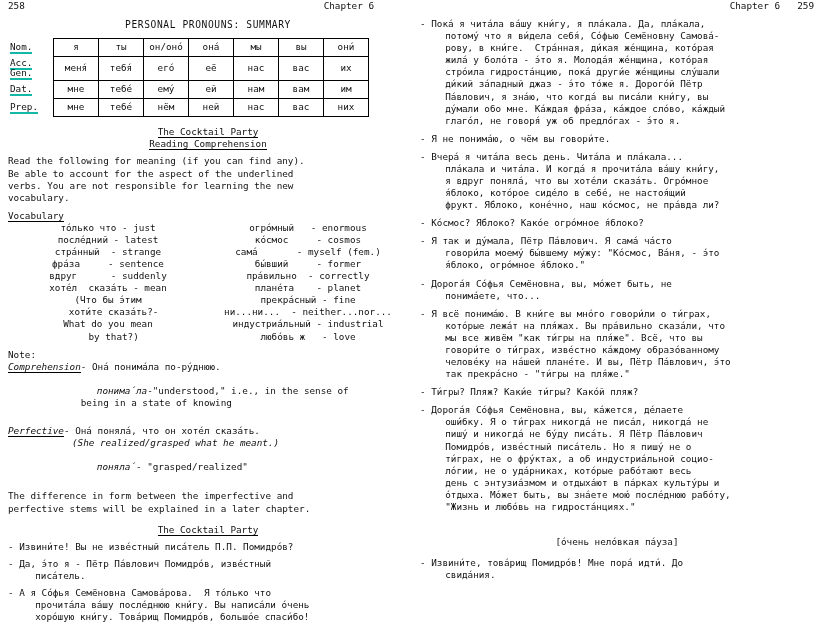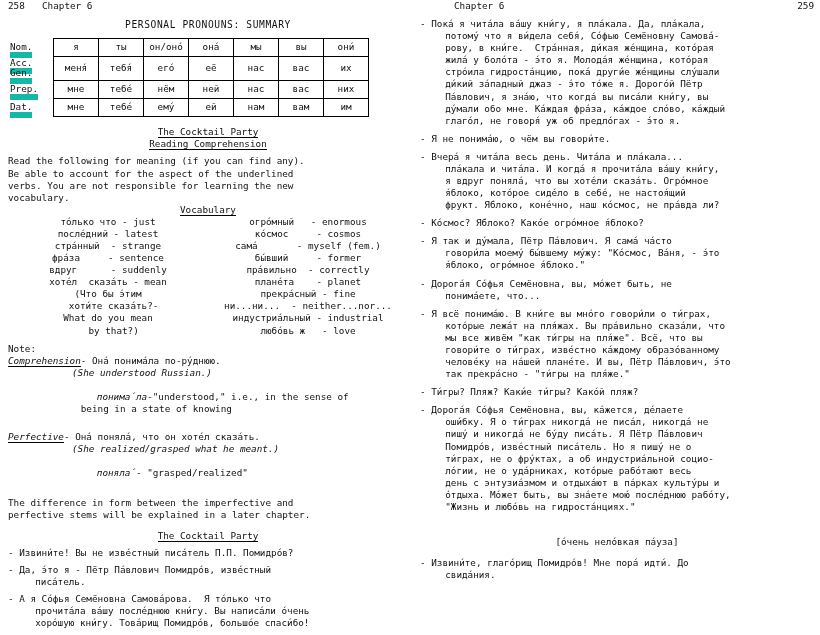--- a/index.html
+++ b/index.html
@@ -8,47 +8,47 @@
     font-family:"DejaVu Sans Mono","Liberation Mono",monospace;
     font-size:9.3px;line-height:1.30;color:#111;
     position:relative;overflow:hidden;
   }
   .page{position:relative;width:820px;height:481px;}
   .col{position:absolute;top:0;}
   .col-left{left:8px;width:400px;}
   .col-right{left:420px;width:394px;}
 
   .hdr{display:flex;justify-content:space-between;align-items:baseline;font-size:9.3px;}
-  .hdr .mid{flex:1;text-align:left;}
+  .hdr .mid{flex:1;text-align:right;}
   .hdr .pg{width:34px;}
   .hdr .pg.r{text-align:right;}
 
   .title{text-align:center;letter-spacing:0.6px;margin-top:7px;margin-bottom:6px;font-size:9.6px;}
 
   table.pron{border-collapse:collapse;margin:0 0 0 2px;}
   table.pron td{
     border:1px solid #000;
     text-align:center;
     padding:2px 0 3px 0;
     width:44px;
     font-size:9.3px;
   }
   table.pron td.lbl{
     border:none;text-align:left;width:40px;padding-right:3px;
     font-size:9.3px;white-space:nowrap;
   }
-  table.pron td.lbl span{border-bottom:6px solid #14b8a6;}
+  table.pron td.lbl span{border-bottom:2px solid #14b8a6;}
   table.pron tr.two td.lbl{line-height:1.05;}
   .u{border-bottom:1px solid #000;}
   .sect-title{text-align:center;margin-top:9px;}
   .sect-title .l1{}
   .sect-title .l2{}
 
   p.t{margin:5px 0 0 0;}
-  .vocab-head{text-align:center;margin-top:0;}
+  .vocab-head{text-align:left;margin-top:6px;}
   table.vocab{border-collapse:collapse;width:100%;}
   table.vocab td{vertical-align:top;font-size:9.3px;padding:0;line-height:1.30;white-space:pre;}
   td.vr{width:50%;text-align:center;}
   .it{font-style:italic;}
 
   .note{margin-top:6px;}
   .ind1{padding-left:64px;}
   .ind3{padding-left:44px;}
 
   .dlg{margin-top:3px;}
@@ -89,38 +89,38 @@
         </td>
         <td>меня́</td>
         <td>тебя́</td>
         <td>его́</td>
         <td>её</td>
         <td>нас</td>
         <td>вас</td>
         <td>их</td>
       </tr>
       <tr>
+        <td class="lbl"><span>Dat.</span></td>
+        <td>мне</td>
+        <td>тебе́</td>
+        <td>ему́</td>
+        <td>ей</td>
+        <td>нам</td>
+        <td>вам</td>
+        <td>им</td>
+      </tr>
+      <tr>
         <td class="lbl"><span>Prep.</span></td>
         <td>мне</td>
         <td>тебе́</td>
         <td>нём</td>
         <td>ней</td>
         <td>нас</td>
         <td>вас</td>
         <td>них</td>
-      </tr>
-      <tr>
-        <td class="lbl"><span>Dat.</span></td>
-        <td>мне</td>
-        <td>тебе́</td>
-        <td>ему́</td>
-        <td>ей</td>
-        <td>нам</td>
-        <td>вам</td>
-        <td>им</td>
       </tr>
     </tbody>
       </table>
 
     <div class="sect-title">
       <div class="l1"><span class="u">The Cocktail Party</span></div>
       <div class="l2"><span class="u">Reading Comprehension</span></div>
     </div>
 
     <p class="t" style="white-space:pre">Read the following for meaning (if you can find any).
@@ -155,21 +155,20 @@
 любо́вь ж   - love</td>
       </tr>
     </tbody>
       </table>
 
     <div class="note">
       <div>Note:</div>
       <div>
         <span class="it u">Comprehension</span><span>- Она́ понима́ла по-ру́днюю.</span>
       </div>
-      <div class="ind1 it">(She understood Russian.)</div>
       <div style="white-space:pre">
         <span class="ind3 it">понима́ла</span><span>-"understood," i.e., in the sense of
              being in a state of knowing</span>
       </div>
       <div style="margin-top:4px">
         <span class="it u">Perfective</span><span>- Она́ поняла́, что он хоте́л сказа́ть.</span>
       </div>
       <div class="ind1 it">(She realized/grasped what he meant.)</div>
       <div style="white-space:pre">
         <span class="ind3 it">поняла́</span><span>- "grasped/realized"</span>
@@ -236,17 +235,17 @@
   пишу́ и никогда́ не бу́ду писа́ть. Я Пётр Па́влович
   Помидро́в, изве́стный писа́тель. Но я пишу́ не о
   ти́грах, не о фру́ктах, а об индустриа́льной социо-
   ло́гии, не о уда́рниках, кото́рые рабо́тают весь
   день с энтузиа́змом и отдыха́ют в па́рках культу́ры и
   о́тдыха. Мо́жет быть, вы зна́ете мою́ после́днюю рабо́ту,
   "Жизнь и любо́вь на гидроста́нциях."</p>
 
     <div class="stage">[о́чень нело́вкая па́уза]</div>
 
-    <p style="white-space:pre;margin-top:9px">- Извини́те, глаго́рищ Помидро́в! Мне пора́ идти́. До
+    <p style="white-space:pre;margin-top:9px">- Извини́те, това́рищ Помидро́в! Мне пора́ идти́. До
   свида́ния.</p>
   </div>
 
 </div>
 
 </body></html>

